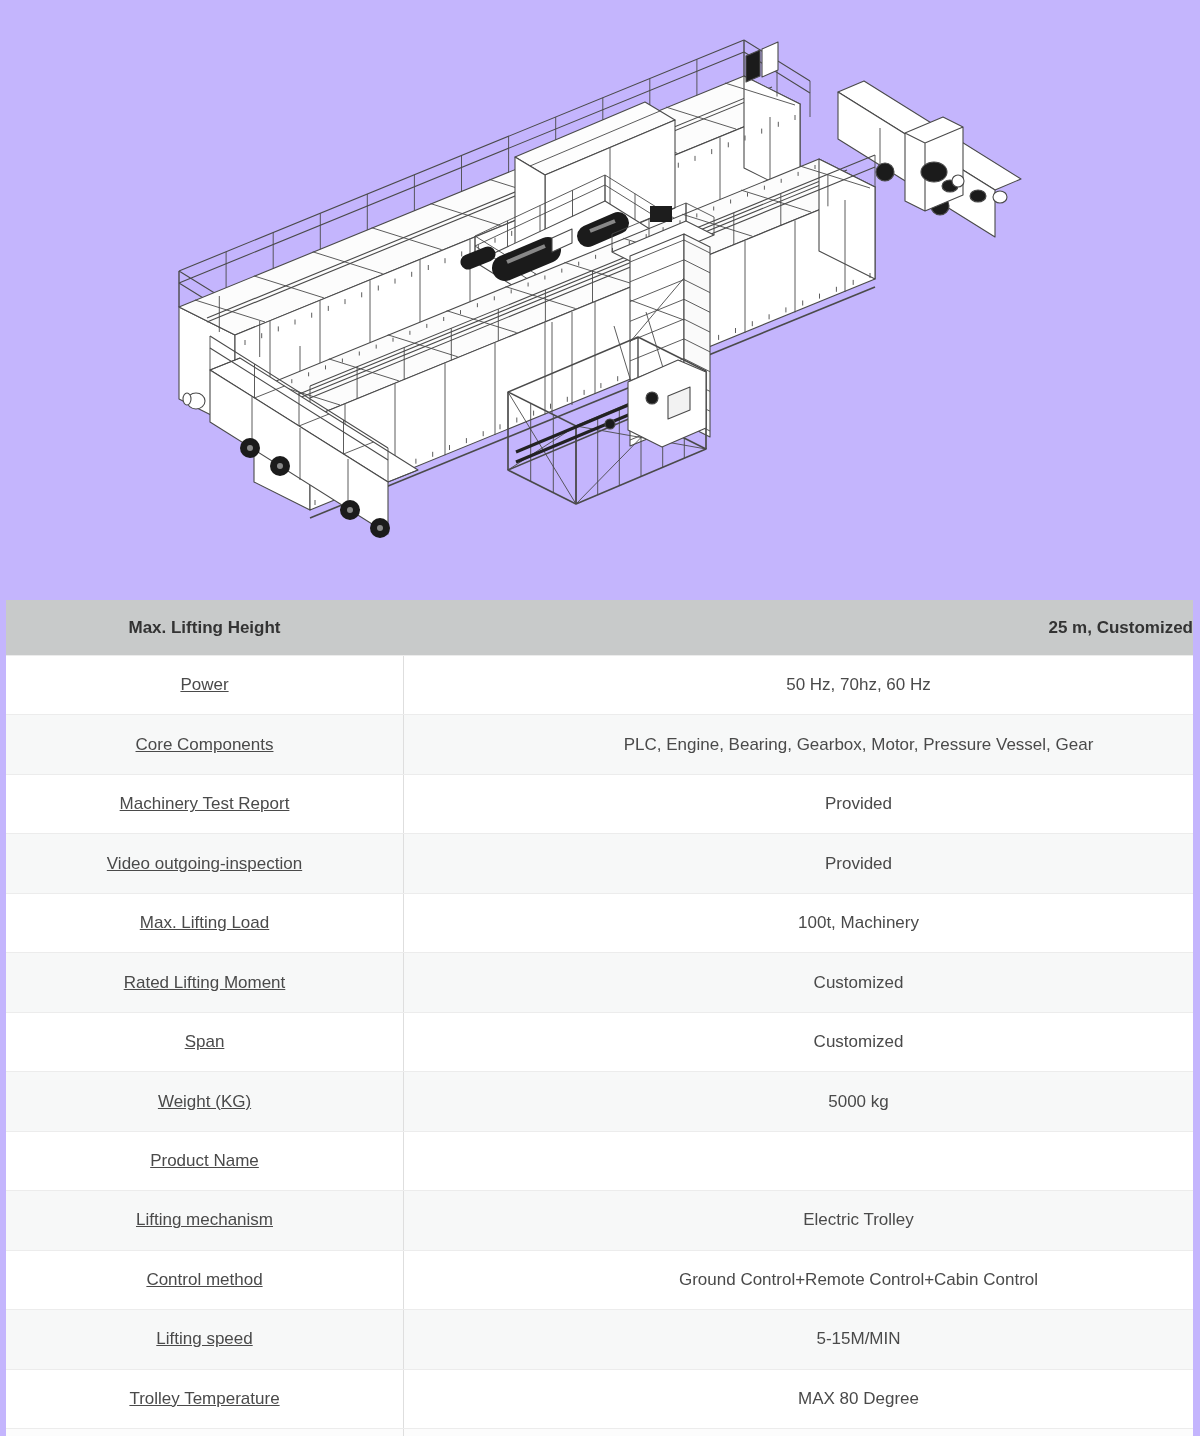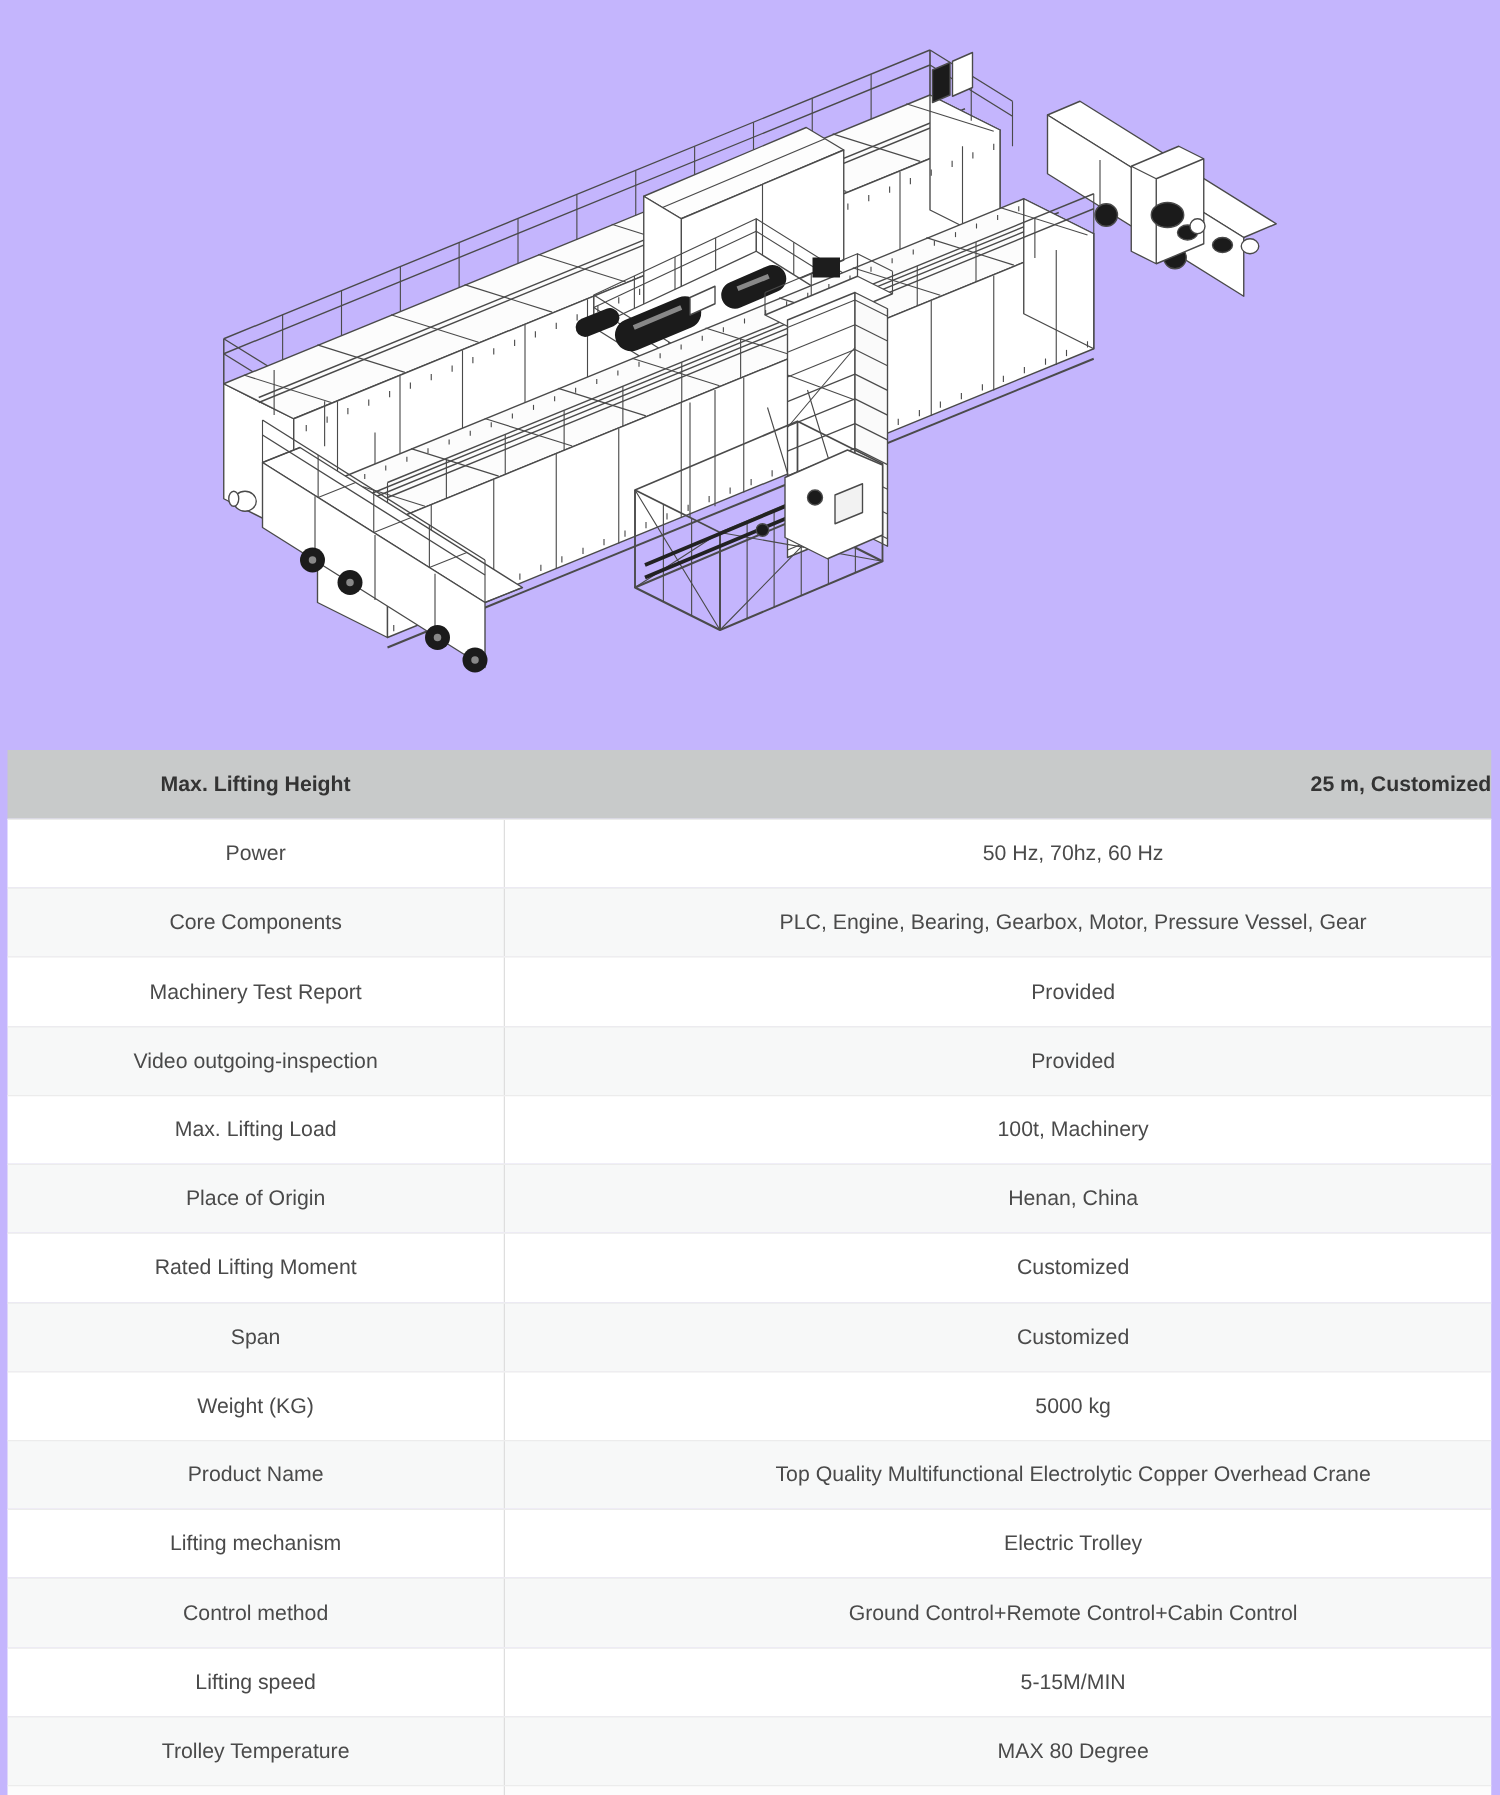--- a/index.html
+++ b/index.html
@@ -10,21 +10,21 @@
   .crane-wrap{position:absolute;top:0;left:0;width:1200px;height:600px;}
 
   
   .spec-table{position:absolute;top:600px;left:6px;width:1187px;height:836px;display:flex;flex-direction:column;font-size:17px;}
   .thead{height:55px;flex:0 0 55px;background:#c8caca;display:flex;align-items:center;font-weight:bold;color:#333;}
   .thead .lbl{flex:0 0 397px;text-align:center;border-right:1px solid transparent;}
   .thead .val{flex:1;text-align:right;padding-left:120px;}
   .rows{flex:0 0 773px;display:flex;flex-direction:column;color:#4a4a4a;}
   .row{flex:1;display:flex;align-items:stretch;border-top:1px solid #ececec;background:#fff;}
   .row:nth-child(even){background:#f7f8f8;}
-  .row .lbl{flex:0 0 397px;display:flex;align-items:center;justify-content:center;text-align:center;border-right:1px solid #dedede;}
+  .row .lbl{flex:0 0 397px;display:flex;align-items:center;justify-content:center;text-align:center;border-right:1px solid #dedede;text-decoration:underline;}
   .row .val{flex:1;display:flex;align-items:center;justify-content:center;text-align:center;padding-left:120px;}
   .cut-row{flex:1;border-top:1px solid #ececec;background:#fcfcfc;display:flex;}
   .cut-row .lbl{flex:0 0 397px;border-right:1px solid #dedede;}
   .cut-row .val{flex:1;}
 </style>
 </head>
 <body>
 
 <div class="canvas">
 
@@ -429,38 +429,33 @@
         </div>
       <div class="row">
           <div class="lbl">Video outgoing-inspection</div>
           <div class="val">Provided</div>
         </div>
       <div class="row">
           <div class="lbl">Max. Lifting Load</div>
           <div class="val">100t, Machinery</div>
         </div>
       <div class="row">
-          <div class="lbl">Place of Origin</div>
-          <div class="val">Henan, China</div>
-        </div>
-      <div class="row">
           <div class="lbl">Rated Lifting Moment</div>
           <div class="val">Customized</div>
         </div>
       <div class="row">
           <div class="lbl">Span</div>
           <div class="val">Customized</div>
         </div>
       <div class="row">
           <div class="lbl">Weight (KG)</div>
           <div class="val">5000 kg</div>
         </div>
       <div class="row">
           <div class="lbl">Product Name</div>
-          <div class="val">Top Quality Multifunctional Electrolytic Copper Overhead Crane</div>
         </div>
       <div class="row">
           <div class="lbl">Lifting mechanism</div>
           <div class="val">Electric Trolley</div>
         </div>
       <div class="row">
           <div class="lbl">Control method</div>
           <div class="val">Ground Control+Remote Control+Cabin Control</div>
         </div>
       <div class="row">

